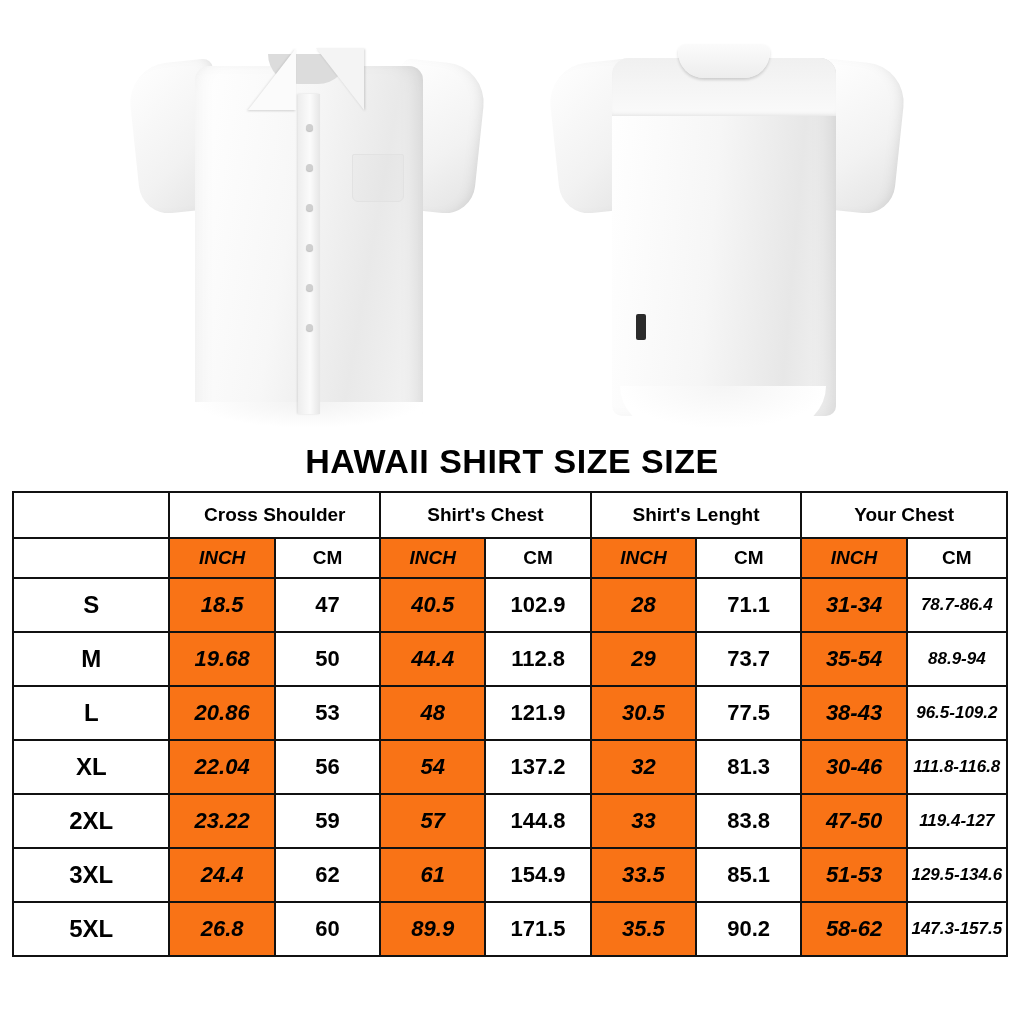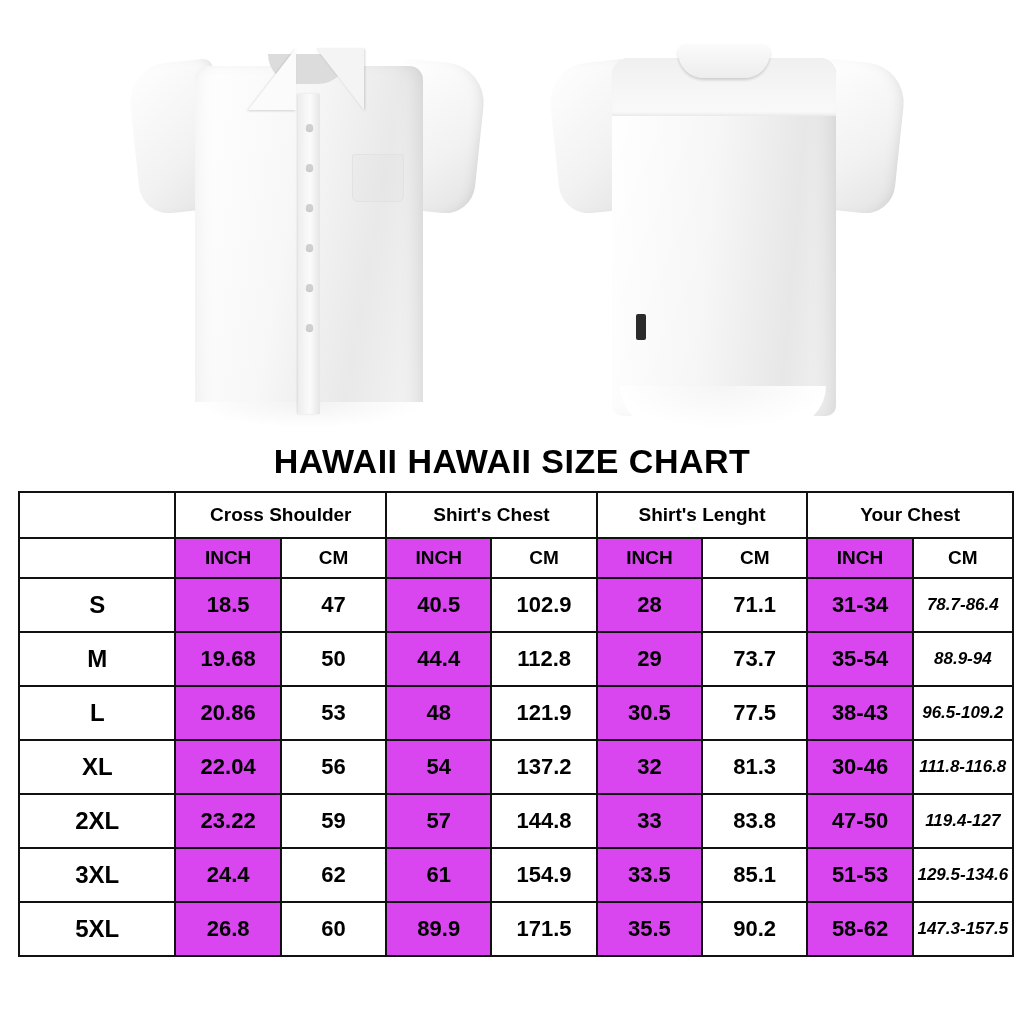--- a/index.html
+++ b/index.html
@@ -175,21 +175,21 @@
     text-align: center;
     font-size: 34px;
     font-weight: bold;
     letter-spacing: 0.5px;
     margin: 2px 0 10px 0;
     color: #000000;
   }
 
   
   .table-wrap {
-    padding: 0 18px;
+    padding: 0 12px;
   }
   table.size-chart {
     border-collapse: collapse;
     width: 996px;
     table-layout: fixed;
     background: #ffffff;
   }
   table.size-chart th,
   table.size-chart td {
     border: 2px solid #111111;
@@ -200,21 +200,22 @@
   }
   .grp-head {
     height: 46px;
     font-size: 19px;
   }
   .unit-head {
     height: 40px;
     font-size: 19px;
   }
   .yellow {
-    background: #d946ef;
+    background: #f97316;
+    font-style: italic;
   }
   tbody td {
     height: 50px;
     font-size: 22px;
   }
   td.size-cell { font-size: 24px; }
   td.small-num { font-size: 17px; font-style: italic; }
   col.c-size  { width: 156px; }
   col.c-std   { width: 105px; }
   col.c-last  { width: 100px; }
@@ -248,21 +249,21 @@
       <div class="sleeve sleeve-r"></div>
       <div class="body-back"></div>
       <div class="yoke"></div>
       <div class="back-collar"></div>
       <div class="hem-tail"></div>
       <div class="label-tag"></div>
     </div>
 
   </div>
 
-  <div class="chart-title">HAWAII HAWAII SIZE CHART</div>
+  <div class="chart-title">HAWAII SHIRT SIZE SIZE</div>
 
   <div class="table-wrap">
     <table class="size-chart">
       <colgroup>
         <col class="c-size">
           <col class="c-std">
           <col class="c-std">
         <col class="c-std">
           <col class="c-std">
           <col class="c-std">

